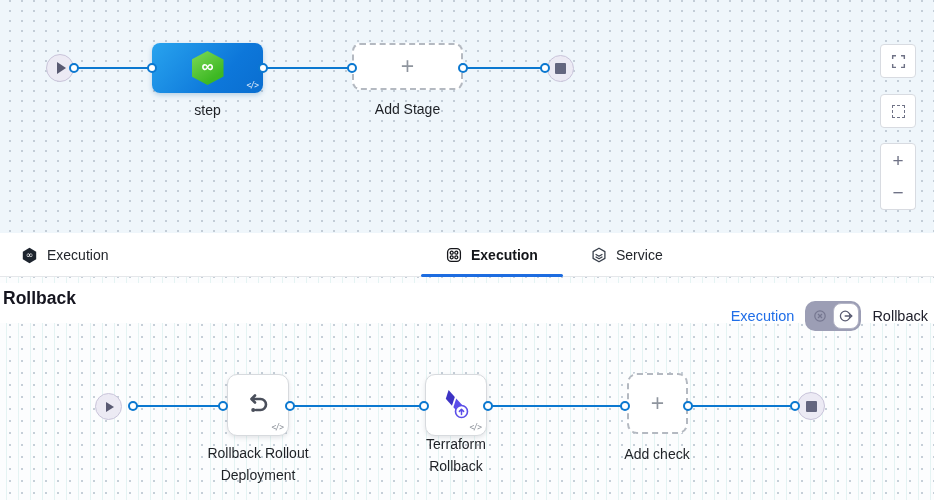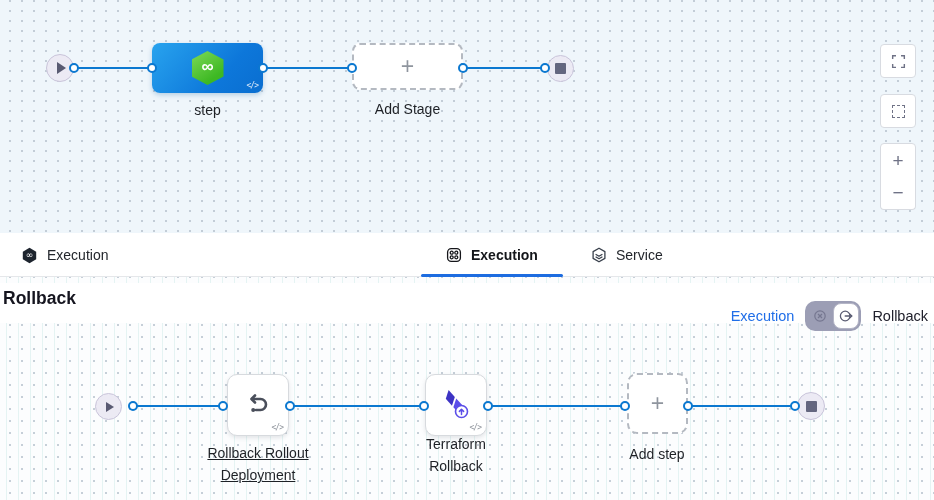--- a/index.html
+++ b/index.html
@@ -159,40 +159,40 @@
     <div class="pl-line" style="left:688px;top:128px;width:107px;"></div>
 
     <div class="step-node" style="left:227px;top:97px;">
       <svg width="28" height="28" viewBox="0 0 28 28" fill="none" stroke="#4a4f5b" stroke-width="2.6" stroke-linecap="round" stroke-linejoin="round">
         <path d="M8 8 h8.5 a5.5 5.5 0 0 1 0 11 H12"></path>
         <path d="M11 4.5 L7.5 8 L11 11.5"></path>
         <circle cx="9.2" cy="19" r="2" fill="#4a4f5b" stroke="none"></circle>
       </svg>
       <span class="code-badge">&lt;/&gt;</span>
     </div>
-    <div class="node-label" style="left:193px;top:165px;width:130px;text-decoration:underline;">Rollback Rollout Deployment</div>
+    <div class="node-label" style="left:193px;top:165px;width:130px;">Rollback Rollout Deployment</div>
 
     <div class="step-node" style="left:425px;top:97px;">
       <svg width="32" height="32" viewBox="0 0 32 32">
         <g transform="rotate(18 16 14)">
           <polygon points="5,4 13,8.6 13,17.8 5,13.2" fill="#3d33c4"></polygon>
           <polygon points="14.8,9.6 22.8,14.2 22.8,23.4 14.8,18.8" fill="#5b4ee8"></polygon>
           <polygon points="14.8,0 22.8,4.6 22.8,7.8 14.8,3.2" fill="#5b4ee8" opacity="0"></polygon>
         </g>
         <circle cx="21.5" cy="22.5" r="6" fill="#fff" stroke="#5b4ee8" stroke-width="1.6"></circle>
         <path d="M21.5 25.5 V20.3 M21.5 20.3 l-2.1 2.1 M21.5 20.3 l2.1 2.1" stroke="#5b4ee8" stroke-width="1.5" fill="none" stroke-linecap="round"></path>
       </svg>
       <span class="code-badge">&lt;/&gt;</span>
     </div>
     <div class="node-label" style="left:411px;top:156px;width:90px;">Terraform Rollback</div>
 
     <div class="dashed-node" style="left:627px;top:96px;width:61px;height:61px;border-radius:10px;">
       <span class="plus">+</span>
     </div>
-    <div class="node-label" style="left:592px;top:166px;width:130px;">Add step</div>
+    <div class="node-label" style="left:592px;top:166px;width:130px;">Add check</div>
 
     <div class="pl-round" style="left:797px;top:115px;width:28px;height:28px;">
       <div class="stop-sq"></div>
     </div>
 
     <div class="pl-port" style="left:128px;top:124px;"></div>
     <div class="pl-port" style="left:218px;top:124px;"></div>
     <div class="pl-port" style="left:285px;top:124px;"></div>
     <div class="pl-port" style="left:419px;top:124px;"></div>
     <div class="pl-port" style="left:483px;top:124px;"></div>

